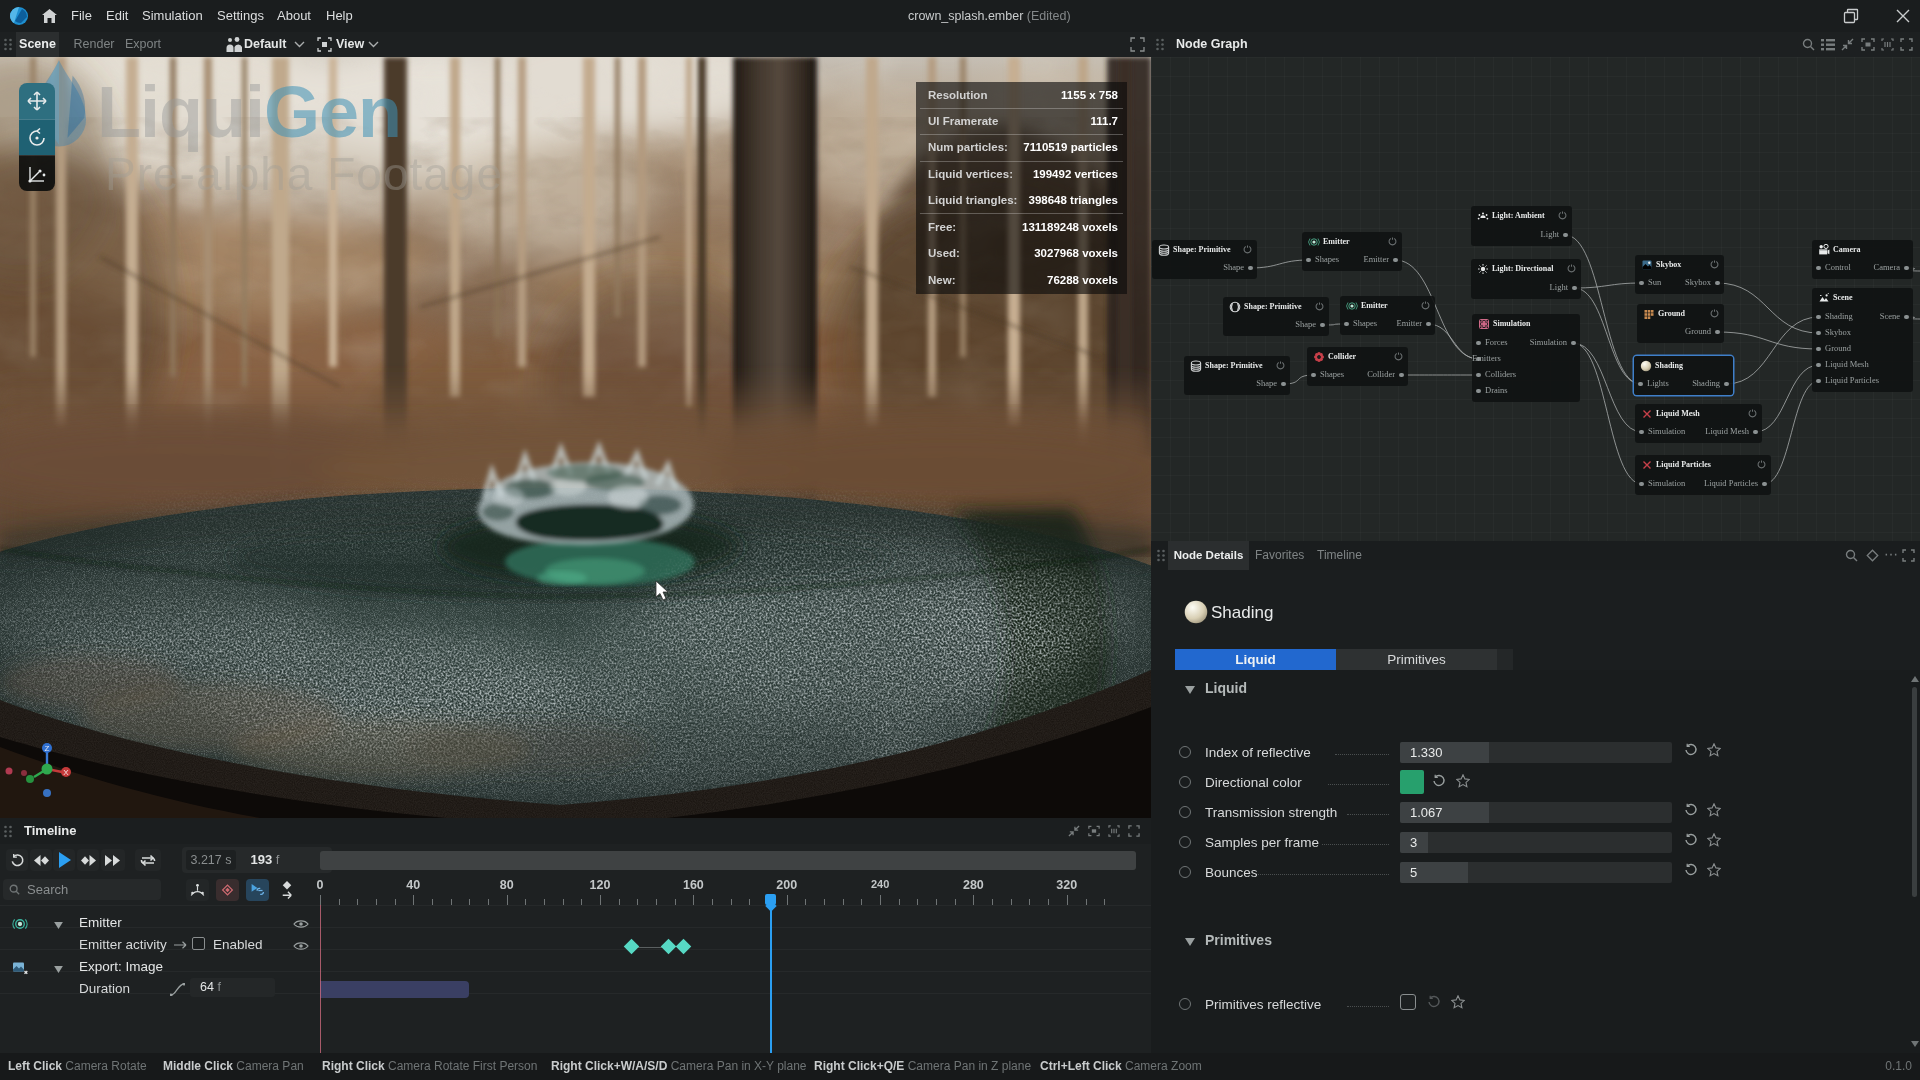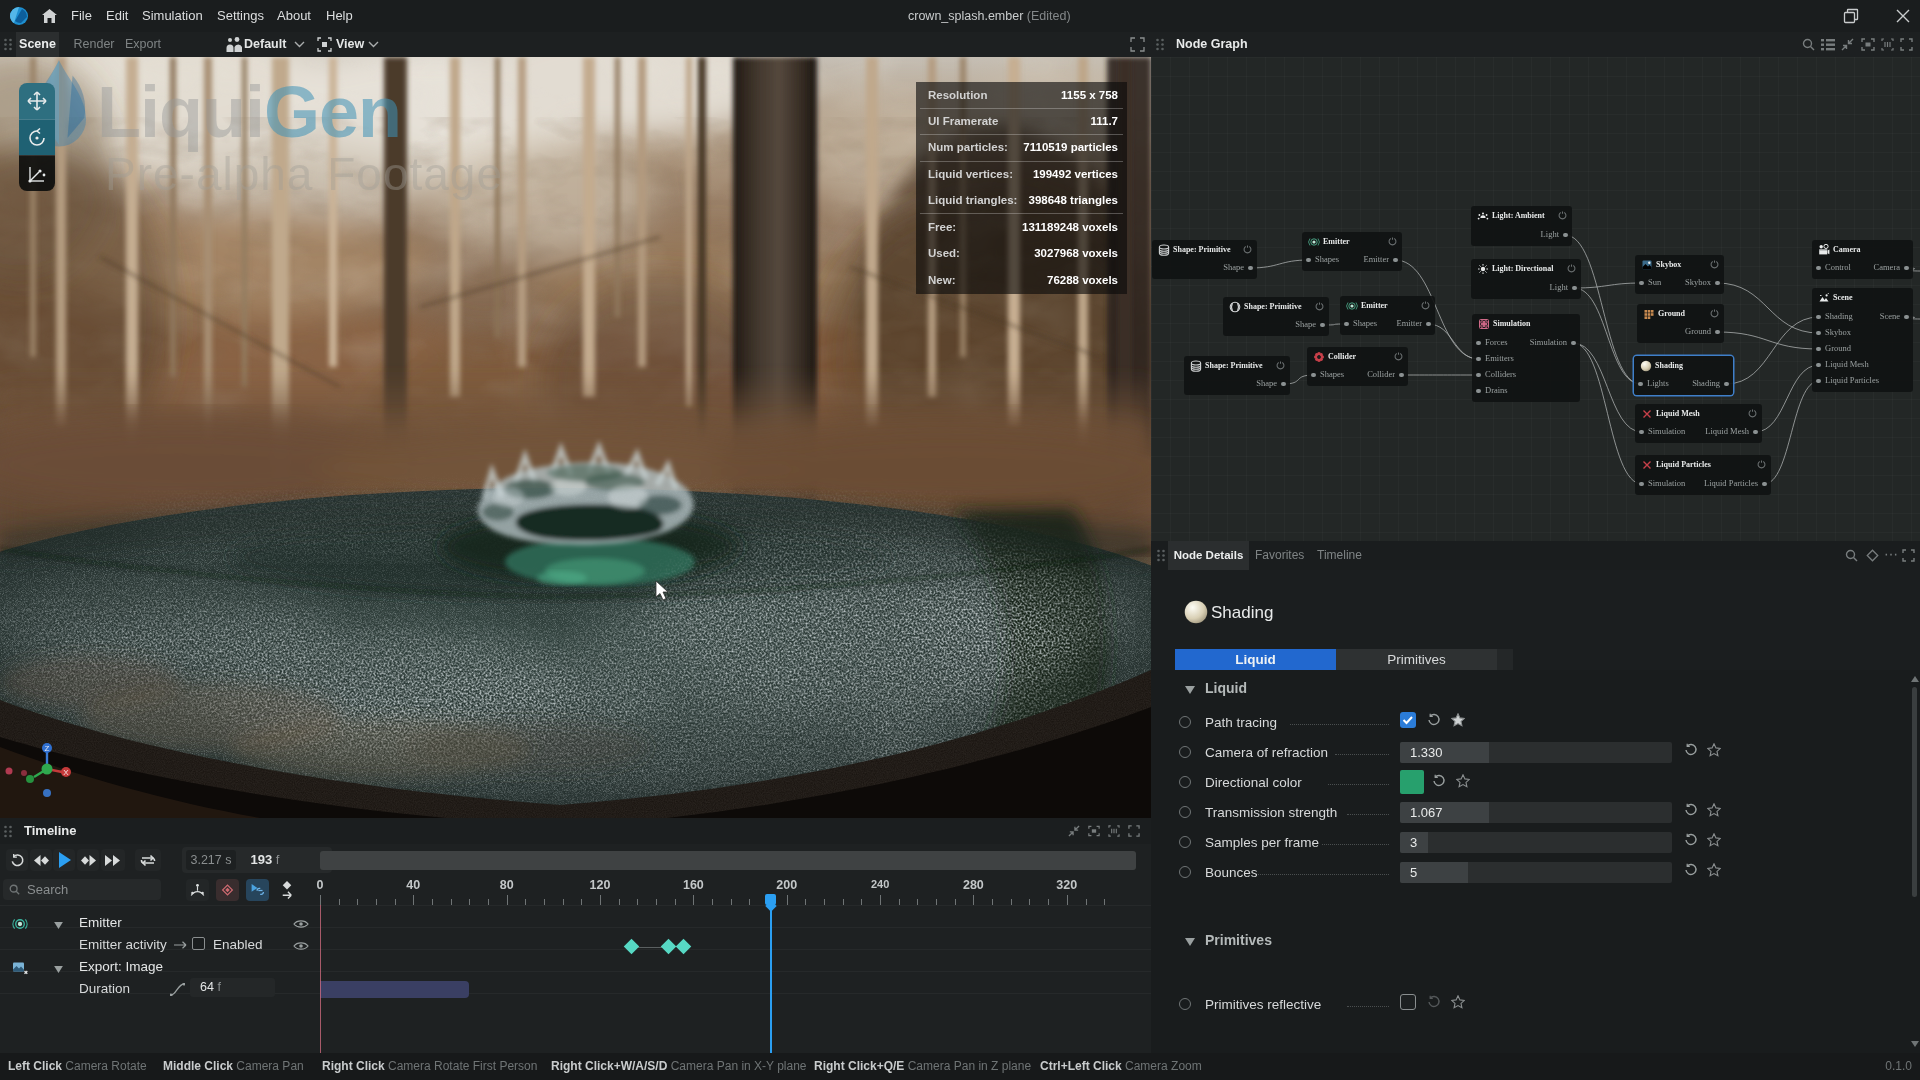--- a/index.html
+++ b/index.html
@@ -643,21 +643,21 @@
                 <ellipse cx="6" cy="6" rx="4" ry="1.7" transform="rotate(-45 6 6)"></ellipse>
               </g>
             </svg>
             <div class="ttl">Simulation</div>
           </div>
           <div class="pdot" style="left:4px;top:26.7px"></div>
           <div class="prt" style="left:13px;top:23px">Forces</div>
           <div class="prt" style="right:13px;top:23px">Simulation</div>
           <div class="pdot" style="right:4px;top:26.7px"></div>
           <div class="pdot" style="left:4px;top:42.7px"></div>
-          <div class="prt" style="left:13px;top:39px">Emitters</div>
+          <div class="prt" style="left:0;top:39px">Emitters</div>
           <div class="pdot" style="left:4px;top:58.7px"></div>
           <div class="prt" style="left:13px;top:55px">Colliders</div>
           <div class="pdot" style="left:4px;top:74.7px"></div>
           <div class="prt" style="left:13px;top:71px">Drains</div>
         </div>
         <div class="node" style="left:484px;top:198px;width:89px;height:39px;">
           <div class="hd">
             <svg style="position:absolute;left:6px;top:4px" width="12" height="12" viewBox="0 0 12 12">
               <g>
                 <rect x="1.5" y="1.5" width="9" height="9" rx="1" fill="#3a6a8a"></rect>
@@ -837,38 +837,23 @@
         </svg>
         <div style="position:absolute;left:60px;top:33px;font-size:17px;color:#e8eaea;">Shading</div>
         <div style="position:absolute;left:24px;top:79px;width:161px;height:21px;background:#2268cf;color:#eef2f4;font-size:13.5px;font-weight:bold;text-align:center;line-height:21px;">Liquid</div>
         <div style="position:absolute;left:185px;top:79px;width:161px;height:21px;background:#2e3132;color:#d7d9da;font-size:13.5px;text-align:center;line-height:21px;">Primitives</div>
         <div style="position:absolute;left:346px;top:79px;width:16px;height:21px;background:#242728;"></div>
         <div style="position:absolute;left:0px;top:100px;width:769px;height:383px;background:#191c1d;"></div>
         <svg style="position:absolute;left:34px;top:116px" width="10" height="8" viewBox="0 0 10 8">
           <path d="M0 0 H10 L5 8 Z" fill="#9aa0a0"></path>
         </svg>
         <div style="position:absolute;left:54px;top:110px;font-size:14px;font-weight:bold;color:#b4b9b9;">Liquid</div>
-        <div class="ndrow" style="top:138px">
-          <div class="circ"></div>
-          <div class="lbl">Path tracing</div>
-          <div class="dots" style="left:138.8px;width:99.19999999999999px"></div>
-          <div style="position:absolute;left:249px;top:4px;width:16px;height:16px;background:#2b7cd8;border-radius:3px;"><svg width="16" height="16" viewBox="0 0 16 16" fill="none" stroke="#fff" stroke-width="2">
-              <path d="M3.5 8 L6.5 11 L12 5"></path>
-            </svg></div>
-          <svg style="position:absolute;left:276px;top:5px" width="14" height="14" viewBox="0 0 14 14" fill="none" stroke="#9aa0a0" stroke-width="1.4">
-            <path d="M3.2 3.2 A5 5 0 1 1 2 7"></path>
-            <path d="M3.2 0.8 v2.6 h2.6" stroke-width="1.2"></path>
-          </svg>
-          <svg style="position:absolute;left:300px;top:5px" width="14" height="14" viewBox="0 0 14 14">
-            <path d="M7 0.8 L8.9 4.9 L13.4 5.4 L10 8.4 L10.9 12.8 L7 10.6 L3.1 12.8 L4 8.4 L0.6 5.4 L5.1 4.9 Z" fill="#cfd2d3" stroke="#8a8e8f" stroke-width="1.1"></path>
-          </svg>
-        </div>
         <div class="ndrow" style="top:168px">
           <div class="circ"></div>
-          <div class="lbl">Camera of refraction</div>
+          <div class="lbl">Index of reflective</div>
           <div class="dots" style="left:183.60000000000002px;width:54.39999999999998px"></div>
           <div class="field">
             <div class="fill" style="width:89px"></div>
             <div class="txt">1.330</div>
           </div>
           <svg style="position:absolute;left:533px;top:5px" width="14" height="14" viewBox="0 0 14 14" fill="none" stroke="#9aa0a0" stroke-width="1.4">
             <path d="M3.2 3.2 A5 5 0 1 1 2 7"></path>
             <path d="M3.2 0.8 v2.6 h2.6" stroke-width="1.2"></path>
           </svg>
           <svg style="position:absolute;left:556px;top:5px" width="14" height="14" viewBox="0 0 14 14">

